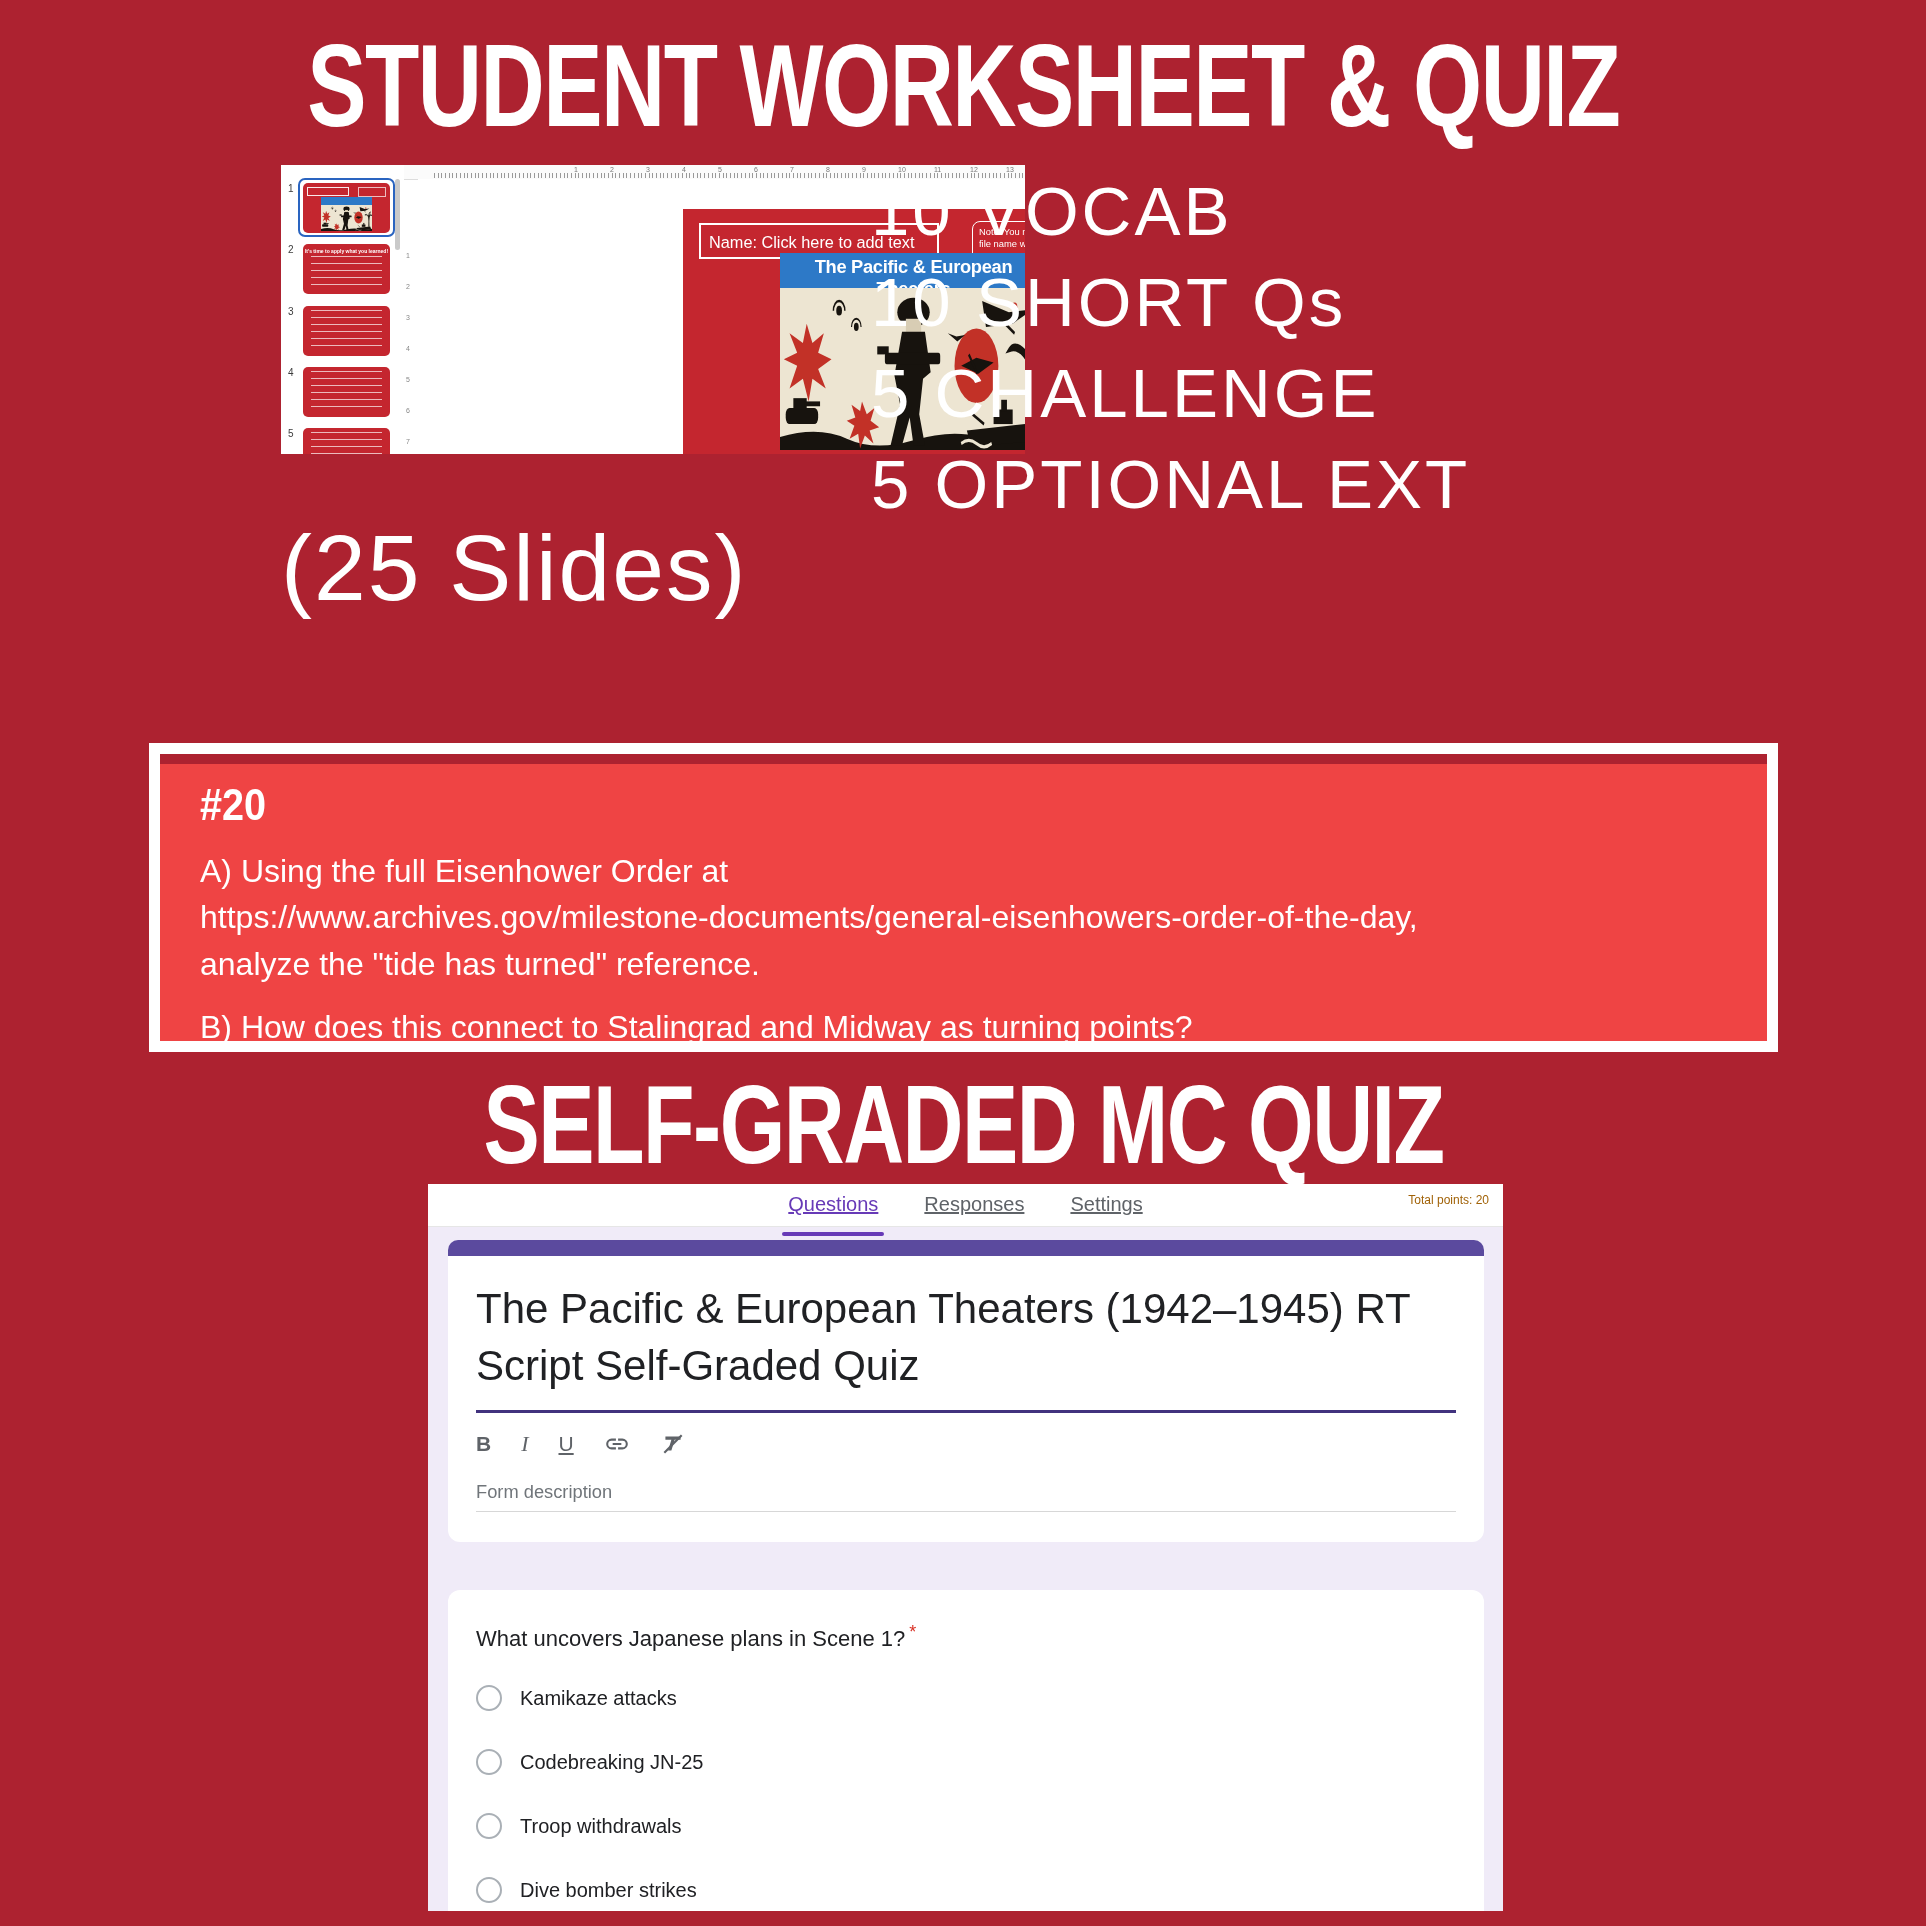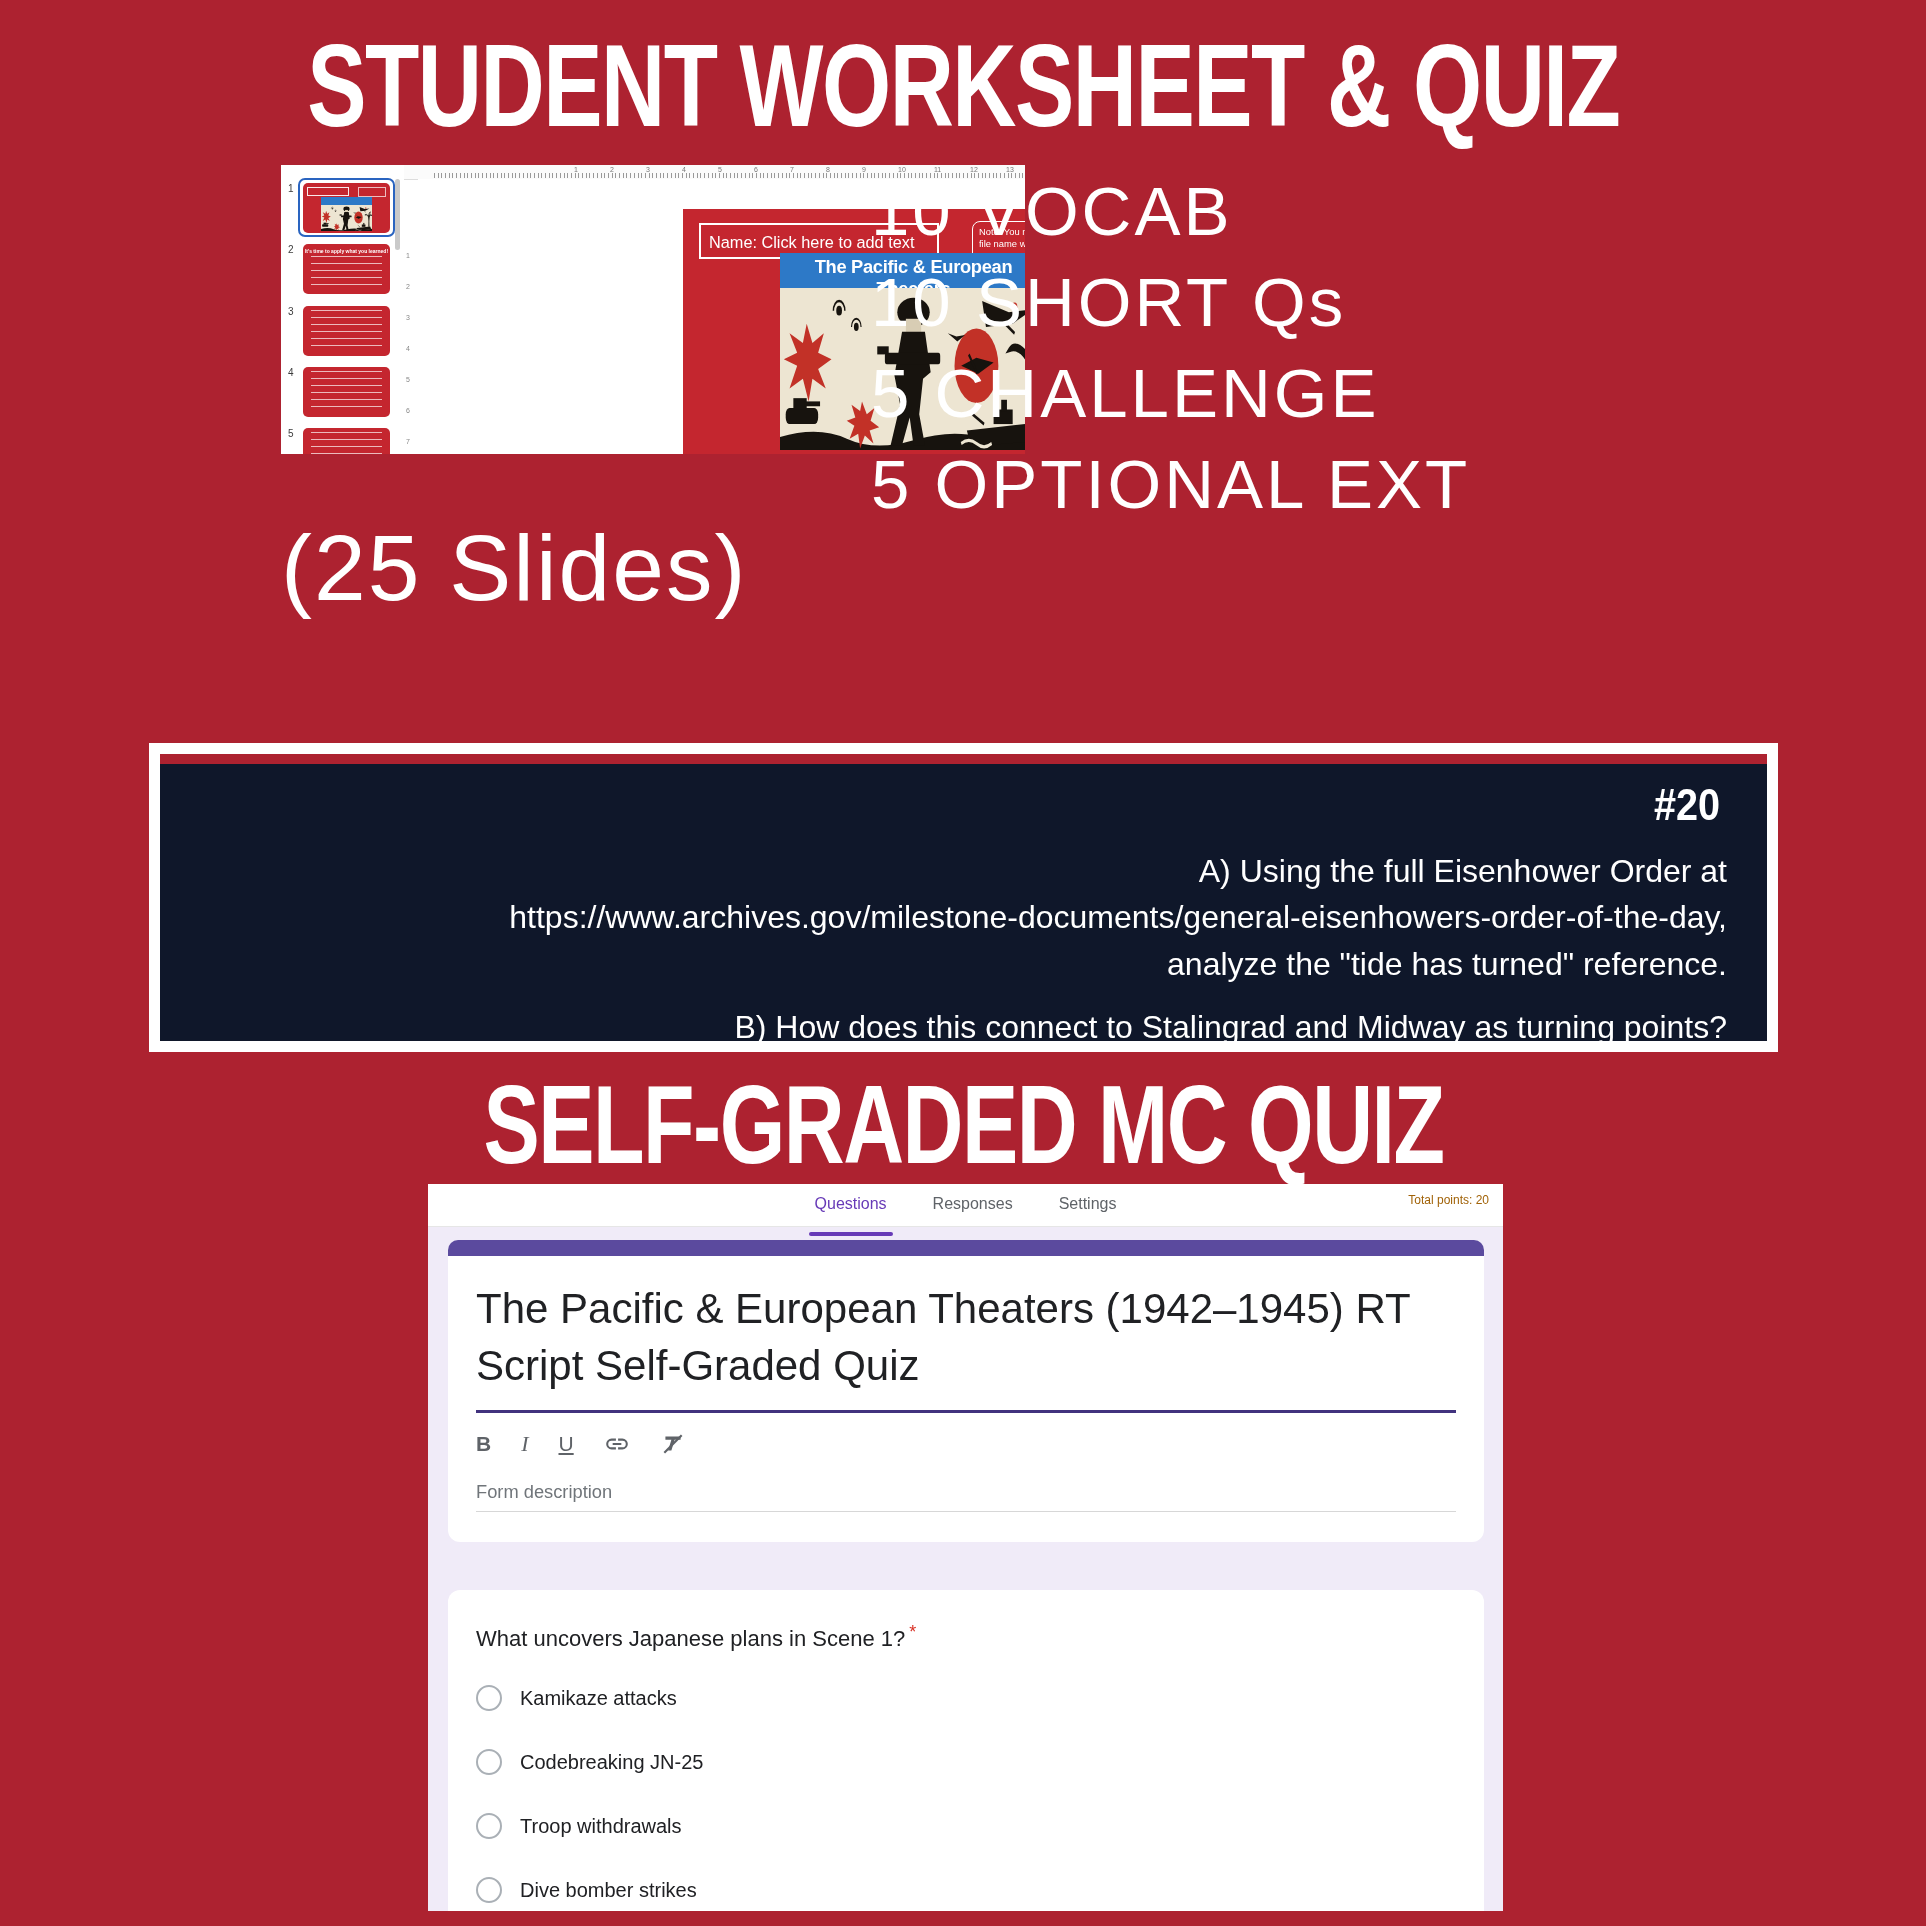--- a/index.html
+++ b/index.html
@@ -43,30 +43,30 @@
   .slide{position:absolute;left:265px;top:30px;width:465px;height:250px;background:#c4262f;}
   .name-box{position:absolute;left:16px;top:14px;width:240px;height:36px;border:2px solid #fff;color:#fff;font-size:16.3px;line-height:34px;padding-left:8px;box-sizing:border-box;}
   .note-box{position:absolute;left:289px;top:12px;width:166px;height:53px;border:1px solid #fff;border-radius:8px;color:#fff;font-size:9.4px;line-height:1.3;padding:4px 6px;box-sizing:border-box;}
   .banner{position:absolute;left:97px;top:44px;width:267px;background:#2d79c7;text-align:center;padding:3px 0 4px;}
   .banner-title{color:#fff;font-weight:bold;font-size:18.3px;letter-spacing:-0.3px;}
   .banner-sub{color:#eef3f8;font-family:"Liberation Mono",monospace;font-size:10.4px;letter-spacing:0.4px;}
   .artwork{position:absolute;left:97px;top:79px;width:267px;height:162px;}
 
   
   .example-box{position:absolute;left:149px;top:743px;width:1629px;height:309px;border:11px solid #fff;box-sizing:border-box;background:#ad2230;}
-  .example-inner{position:absolute;left:0;right:0;top:10px;bottom:0;background:#0f172a;overflow:hidden;padding:16px 40px;box-sizing:border-box;color:#fff;text-align:right;}
+  .example-inner{position:absolute;left:0;right:0;top:10px;bottom:0;background:#ef4444;overflow:hidden;padding:16px 40px;box-sizing:border-box;color:#fff;}
   .example-number{font-size:44px;font-weight:bold;display:inline-block;transform:scaleX(.9);transform-origin:left;}
   .example-a{margin-top:18px;font-size:32px;line-height:1.45;}
   .example-b{margin-top:22px;font-size:32px;}
 
   
   .form-shot{position:absolute;left:428px;top:1184px;width:1075px;height:727px;background:#f0ebf8;overflow:hidden;}
   .form-header{position:absolute;left:0;top:0;right:0;height:42px;background:#fff;border-bottom:1px solid #e6e6e6;}
   .form-tabs{position:absolute;left:0;right:0;top:0;height:42px;display:flex;justify-content:center;gap:46px;}
-  .form-tab{position:relative;height:54px;line-height:40px;font-size:16px;color:#5f6368;cursor:pointer;}
+  .form-tab{position:relative;height:54px;line-height:40px;font-size:20px;color:#5f6368;cursor:pointer;text-decoration:underline;}
   .form-tab.active{color:#673ab7;}
   .form-tab.active::after{content:"";position:absolute;left:-6px;right:-6px;bottom:2px;height:4px;background:#673ab7;border-radius:3px;}
   .total-points{position:absolute;right:14px;top:9px;font-size:12px;color:#a16207;}
 
   .card{position:absolute;left:20px;width:1036px;background:#fff;border-radius:12px;box-sizing:border-box;}
   .card1{top:56px;}
   .card1-bar{height:16px;background:#5b4a9e;border-radius:10px 10px 0 0;}
   .card1-body{padding:24px 28px 30px;}
   .form-title-line{font-size:42px;color:#202124;line-height:57px;}
   .title-underline{margin-top:16px;border-bottom:3px solid #41327e;}

